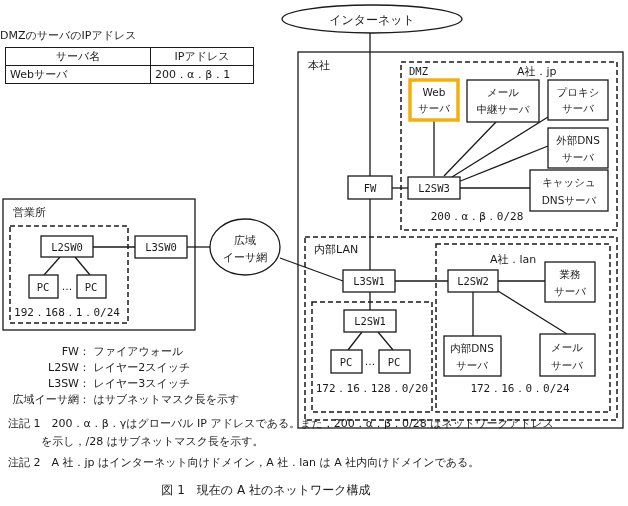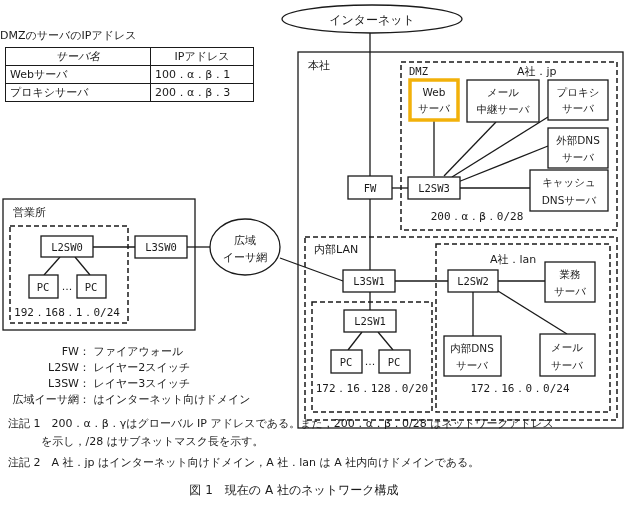--- a/index.html
+++ b/index.html
@@ -15,41 +15,37 @@
   .t11 { font-size: 11px; }
   .t10 { font-size: 10.5px; }
   .t12 { font-size: 12px; }
   .note { position: absolute; left: 8px; font-size: 11px; white-space: nowrap; }
   .legend { position: absolute; font-size: 11px; white-space: nowrap; }
   .legend .k { display: inline-block; width: 98px; text-align: right; }
   table.ip { position: absolute; left: 5px; top: 47px; border-collapse: collapse; font-size: 11px; }
   table.ip td, table.ip th { border: 1.3px solid #1a1a1a; padding: 0 4px; height: 17px; font-weight: normal; }
   table.ip td.ipc, table.ip th.ipc { width: 94px; }
   table.ip td.name { width: 136px; text-align: left; margin-top: 8px; }
-  table.ip th.name { text-align: center; font-style: italic; }
+  table.ip th.name { text-align: center; }
   .caption-title { position: absolute; left: 0; top: 28px; width: 265px; text-align: left; font-size: 11px; }
-  .fig { position: absolute; left: 0; top: 482px; width: 532px; text-align: center; font-size: 12px; margin-left: 28px; }
+  .fig { position: absolute; left: 0; top: 482px; width: 532px; text-align: center; font-size: 12px; }
 </style>
 </head>
 <body>
 
 <div class="caption-title">DMZのサーバのIPアドレス</div>
 <table class="ip">
   <tbody>
       <tr>
     <th class="name">サーバ名</th>
     <th class="ipc">IPアドレス</th>
   </tr>
   <tr>
         <td class="name">Webサーバ</td>
-        <td class="ipc">100．α．β．1</td>
-      </tr>
-  <tr>
-        <td class="name">プロキシサーバ</td>
-        <td class="ipc">200．α．β．3</td>
+        <td class="ipc">200．α．β．1</td>
       </tr>
 </tbody>
   </table>
 
 <svg width="628" height="480" style="position:absolute;left:0;top:0">
 
   <g>
     <line class="line" x1="370" y1="30" x2="370" y2="176"></line>
     <line class="line" x1="370" y1="199" x2="370" y2="270"></line>
     <line class="line" x1="392" y1="188" x2="408" y2="188"></line>
@@ -159,19 +155,19 @@
   <text x="67" y="316" text-anchor="middle" class="t11 mono">192．168．1．0/24</text>
 
   <ellipse cx="245" cy="247" rx="35" ry="28" class="box"></ellipse>
   <text x="245" y="244" text-anchor="middle" class="t11">広域</text>
   <text x="245" y="261" text-anchor="middle" class="t11">イーサ網</text>
 </svg>
 
 <div class="legend" style="left:-8px;top:344px"><span class="k">FW：</span> <span>ファイアウォール</span></div>
 <div class="legend" style="left:-8px;top:360px"><span class="k">L2SW：</span> <span>レイヤー2スイッチ</span></div>
 <div class="legend" style="left:-8px;top:376px"><span class="k">L3SW：</span> <span>レイヤー3スイッチ</span></div>
-<div class="legend" style="left:-8px;top:392px"><span class="k">広域イーサ網：</span> <span>はインターネット向けドメイン</span></div>
+<div class="legend" style="left:-8px;top:392px"><span class="k">広域イーサ網：</span> <span>はサブネットマスク長を示す</span></div>
 
 <div class="note" style="top:416px">注記 1　200．α．β．γはグローバル IP アドレスである。また，200．α．β．0/28 はネットワークアドレス</div>
 <div class="note" style="top:434px">　　　を示し，/28 はサブネットマスク長を示す。</div>
 <div class="note" style="top:455px">注記 2　A 社．jp はインターネット向けドメイン，A 社．lan は A 社内向けドメインである。</div>
 
 <div class="fig">図 1　現在の A 社のネットワーク構成</div>
 
 </body></html>

